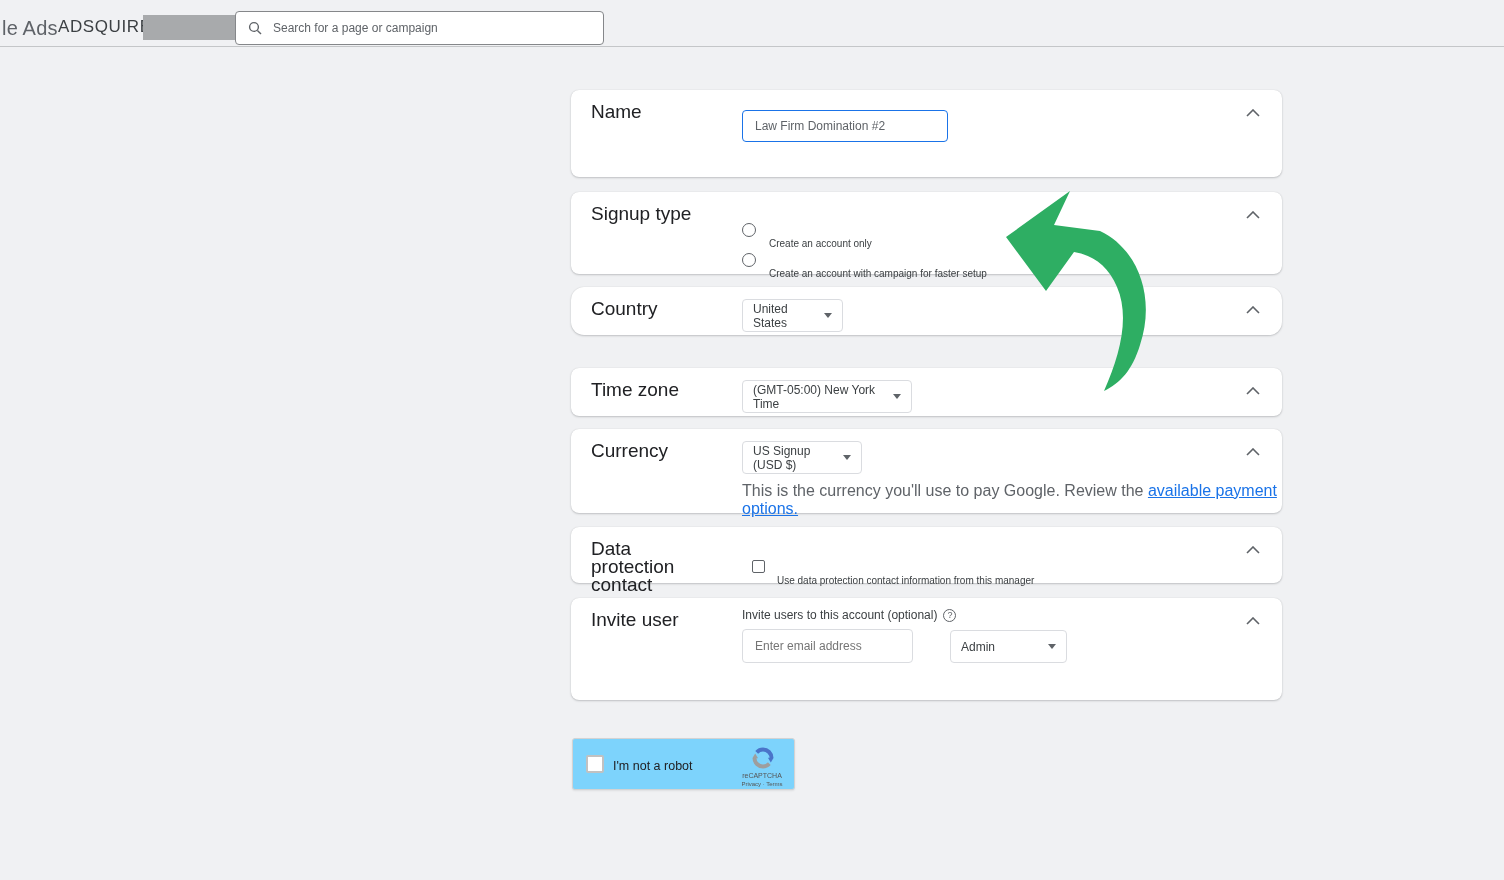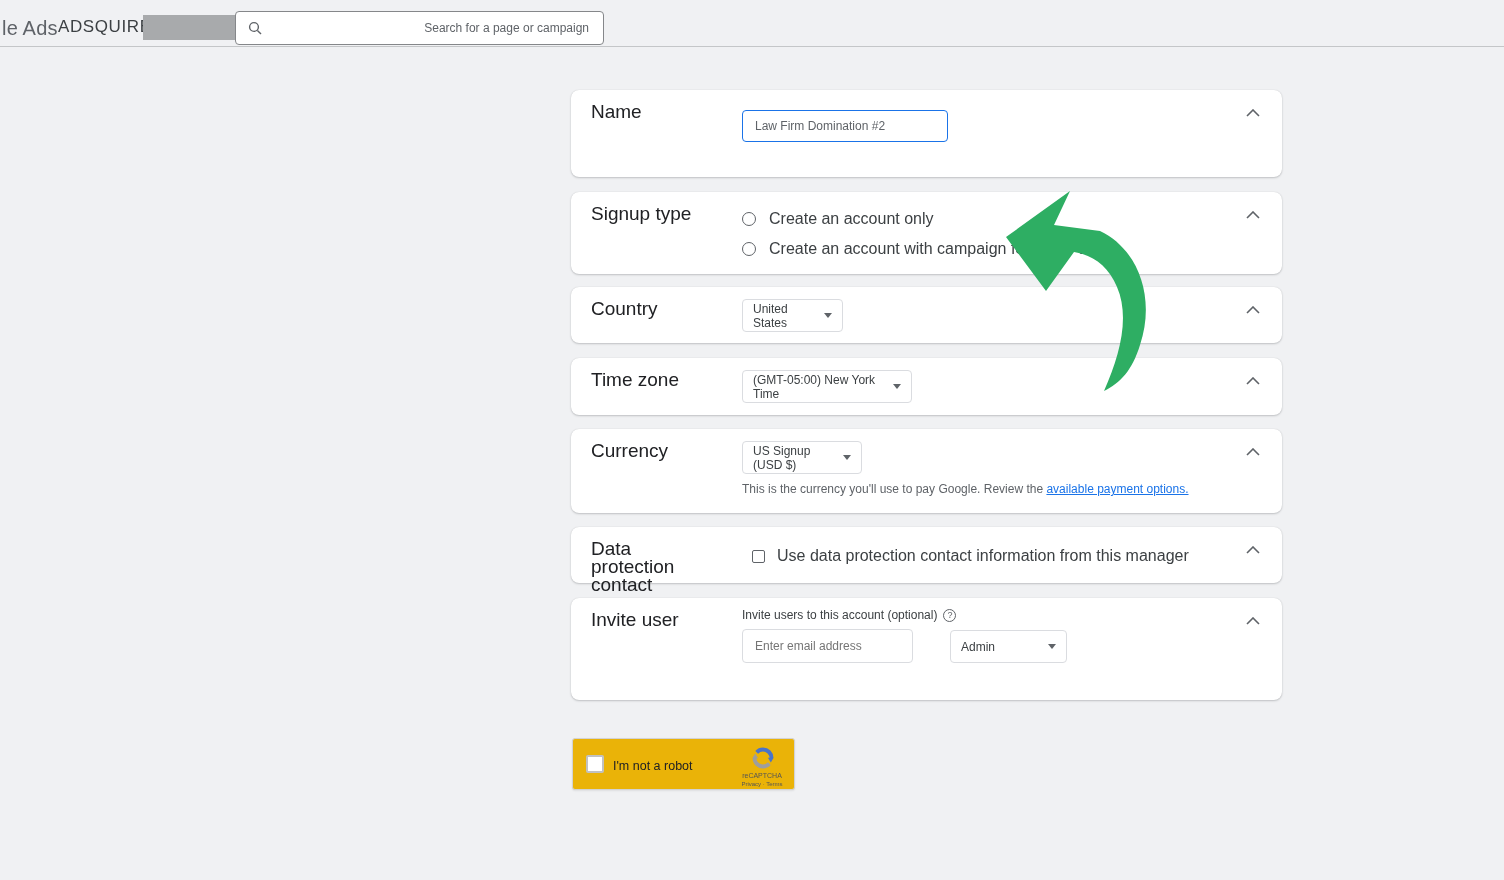--- a/index.html
+++ b/index.html
@@ -24,21 +24,21 @@
   .redacted-block {
     position:absolute; left:143px; top:15px; width:92px; height:25px; background:#a8aaac;
   }
   .search-box {
     position:absolute; left:235px; top:11px; width:369px; height:34px;
     background:#ffffff; border:1px solid #85878a; border-radius:4px;
     display:flex; align-items:center; padding:0 12px;
   }
   .search-box input {
     border:none; outline:none; flex:1; font-size:12px; color:#3b82f6; background:transparent;
-    font-family:"Liberation Sans", sans-serif; margin-left:9px;text-align:right;
+    font-family:"Liberation Sans", sans-serif; margin-left:9px;
   }
   .search-box input::placeholder { color:#5f6368; }
   
   .card {
     position:absolute; left:571px; width:711px; background:#ffffff;
     border-radius:8px; box-shadow:0 1px 2px rgba(60,64,67,.25), 0 0 1px rgba(60,64,67,.2);
   }
   .card-label {
     position:absolute; left:20px; top:13px; font-size:19px; color:#202124; line-height:18px;
   }
@@ -59,37 +59,37 @@
   }
   .caret-down {
     width:0; height:0; border-left:4px solid transparent; border-right:4px solid transparent;
     border-top:5px solid #5f6368; margin-left:10px; flex:none;
   }
   .radio-row { display:flex; align-items:center; }
   .radio-circle {
     width:14px; height:14px; border:1.6px solid #5f6368; border-radius:50%;
     background:#fff; flex:none; cursor:pointer;
   }
-  .radio-text { font-size:16px; color:#3c4043; margin-left:13px; }
+  .radio-text { font-size:10px; color:#3c4043; margin-left:13px;margin-top:28px; }
   .checkbox-sq {
     width:13px; height:13px; border:1.6px solid #5f6368; border-radius:2px;
     background:#fff; flex:none; cursor:pointer;
   }
-  .helper-text { font-size:12px; color:#5f6368; }
+  .helper-text { font-size:16px; color:#5f6368; }
   .helper-text a { color:#1a73e8; text-decoration:underline; cursor:pointer; }
   .field-label-row { display:flex; align-items:center; font-size:12px; color:#3c4043; }
   .help-circle {
     width:13px; height:13px; border:1px solid #5f6368; border-radius:50%;
     font-size:9px; color:#5f6368; display:inline-flex; align-items:center; justify-content:center;
     margin-left:6px;
   }
   
   .recaptcha {
     position:absolute; left:572px; top:738px; width:223px; height:52px;
-    background:#eab308; border:1px solid #d3d3d3; border-radius:3px;
+    background:#7dd3fc; border:1px solid #d3d3d3; border-radius:3px;
     box-shadow:0 1px 2px rgba(0,0,0,.08);
   }
   .recaptcha-check {
     position:absolute; left:13px; top:16px; width:18px; height:18px;
     background:#fff; border:2px solid #c1c1c1; border-radius:2px; cursor:pointer;
   }
   .recaptcha-label { position:absolute; left:40px; top:20px; font-size:12.5px; color:#202124; }
   .recaptcha-logo { position:absolute; right:17px; top:5px; width:28px; height:28px; }
   .recaptcha-brand { position:absolute; right:6px; top:33px; width:52px; text-align:center; font-size:7px; color:#555; }
   .recaptcha-links { position:absolute; right:6px; top:42px; width:52px; text-align:center; font-size:6px; color:#555; }
@@ -134,34 +134,34 @@
     <span class="radio-circle"></span>
     <span class="radio-text">Create an account with campaign for faster setup</span>
   </div>
   <div class="collapse-btn">
     <span><svg width="14" height="8" viewBox="0 0 14 8">
           <path d="M1 7 L7 1 L13 7" stroke="#5f6368" stroke-width="1.6" fill="none"></path>
         </svg></span>
   </div>
 </div>
 
-<div class="card" style="top:287px; height:56px;">
+<div class="card" style="top:287px; height:48px;border-radius:13px;">
   <span class="card-label">Country</span>
   <div class="select-box" style="position:absolute; left:171px; top:12px; width:101px;">
     <span>United States</span>
     <span class="caret-down"></span>
   </div>
   <div class="collapse-btn">
     <span><svg width="14" height="8" viewBox="0 0 14 8">
           <path d="M1 7 L7 1 L13 7" stroke="#5f6368" stroke-width="1.6" fill="none"></path>
         </svg></span>
   </div>
 </div>
 
-<div class="card" style="top:358px; height:57px;">
+<div class="card" style="top:368px; height:48px;">
   <span class="card-label">Time zone</span>
   <div class="select-box" style="position:absolute; left:171px; top:12px; width:170px;">
     <span>(GMT-05:00) New York Time</span>
     <span class="caret-down"></span>
   </div>
   <div class="collapse-btn">
     <span><svg width="14" height="8" viewBox="0 0 14 8">
           <path d="M1 7 L7 1 L13 7" stroke="#5f6368" stroke-width="1.6" fill="none"></path>
         </svg></span>
   </div>

